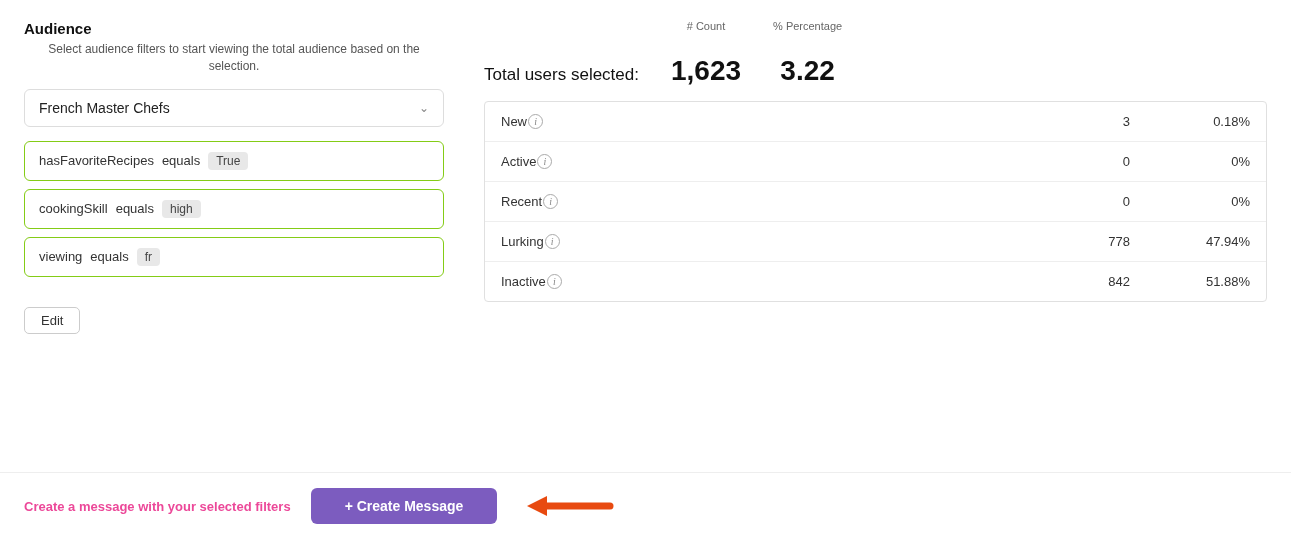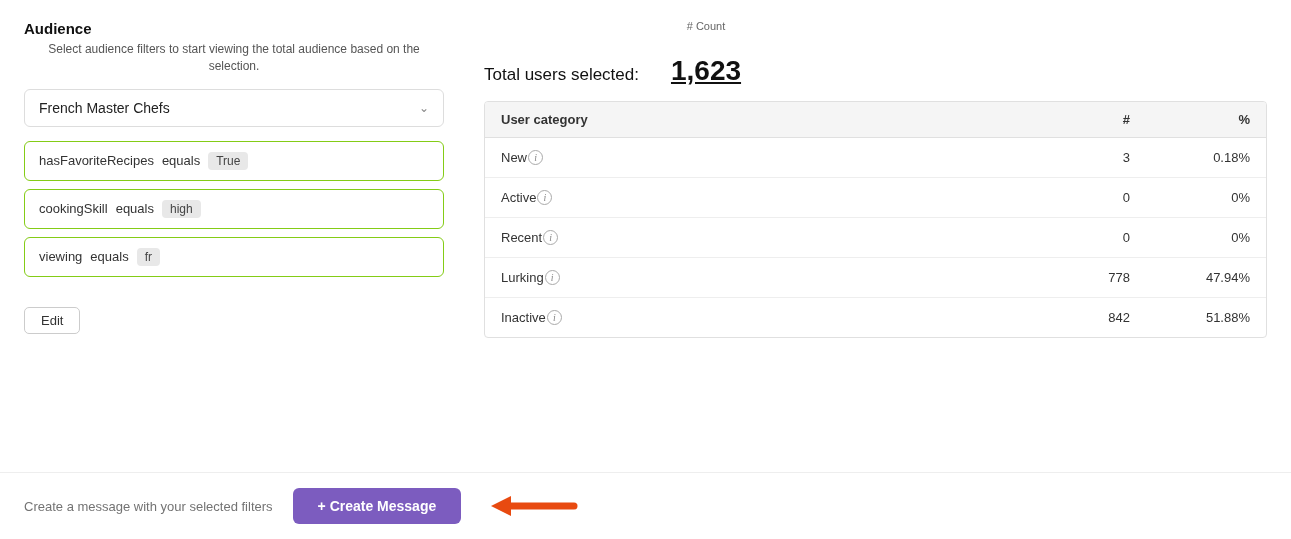--- a/index.html
+++ b/index.html
@@ -103,21 +103,20 @@
     .metric-header-label {
       font-size: 11px;
       color: #666;
       margin-bottom: 1px;
     }
     .metric-value {
       font-size: 28px;
       font-weight: 800;
       color: #111;
       line-height: 1;
-      text-decoration: underline;
     }
     .table-container {
       border: 1px solid #e0e0e0;
       border-radius: 4px;
       overflow: hidden;
     }
     .table-header-row {
       display: grid;
       grid-template-columns: 1fr 120px 120px;
       background: #f5f5f5;
@@ -174,28 +173,29 @@
     .footer-bar {
       border-top: 1px solid #eee;
       padding: 14px 24px;
       display: flex;
       align-items: center;
       gap: 20px;
       background: #fff;
     }
     .footer-text {
       font-size: 13px;
-      color: #737373;
+      color: #ec4899;
+      font-weight: bold;
     }
     .create-message-btn {
       background: #7c5cbf;
       color: #fff;
       border: none;
       border-radius: 6px;
-      padding: 10px 25px;
+      padding: 10px 34px;
       font-size: 14px;
       font-weight: 600;
       cursor: pointer;
       display: flex;
       align-items: center;
       gap: 6px;
     }
     .arrow-indicator {
       display: flex;
       align-items: center;
@@ -245,28 +245,27 @@
     <button class="edit-button">Edit</button>
   </div>
 
   <div class="right-panel">
     <div class="total-users-header">
       <span class="total-label">Total users selected:</span>
       <div class="metric-block">
         <span class="metric-header-label"># Count</span>
         <span class="metric-value">1,623</span>
       </div>
+      <div class="metric-block">
+        <span class="metric-header-label">% Percentage</span>
+        <span class="metric-value">3.22</span>
+      </div>
     </div>
 
     <div class="table-container">
-      <div class="table-header-row">
-        <div class="table-header-cell">User category</div>
-        <div class="table-header-cell right">#</div>
-        <div class="table-header-cell right">%</div>
-      </div>
 
       <div class="table-row">
         <div class="category-cell">
           <span>New</span>
           <span class="info-icon">i</span>
         </div>
         <div class="table-cell right">3</div>
         <div class="table-cell right">0.18%</div>
       </div>
 

